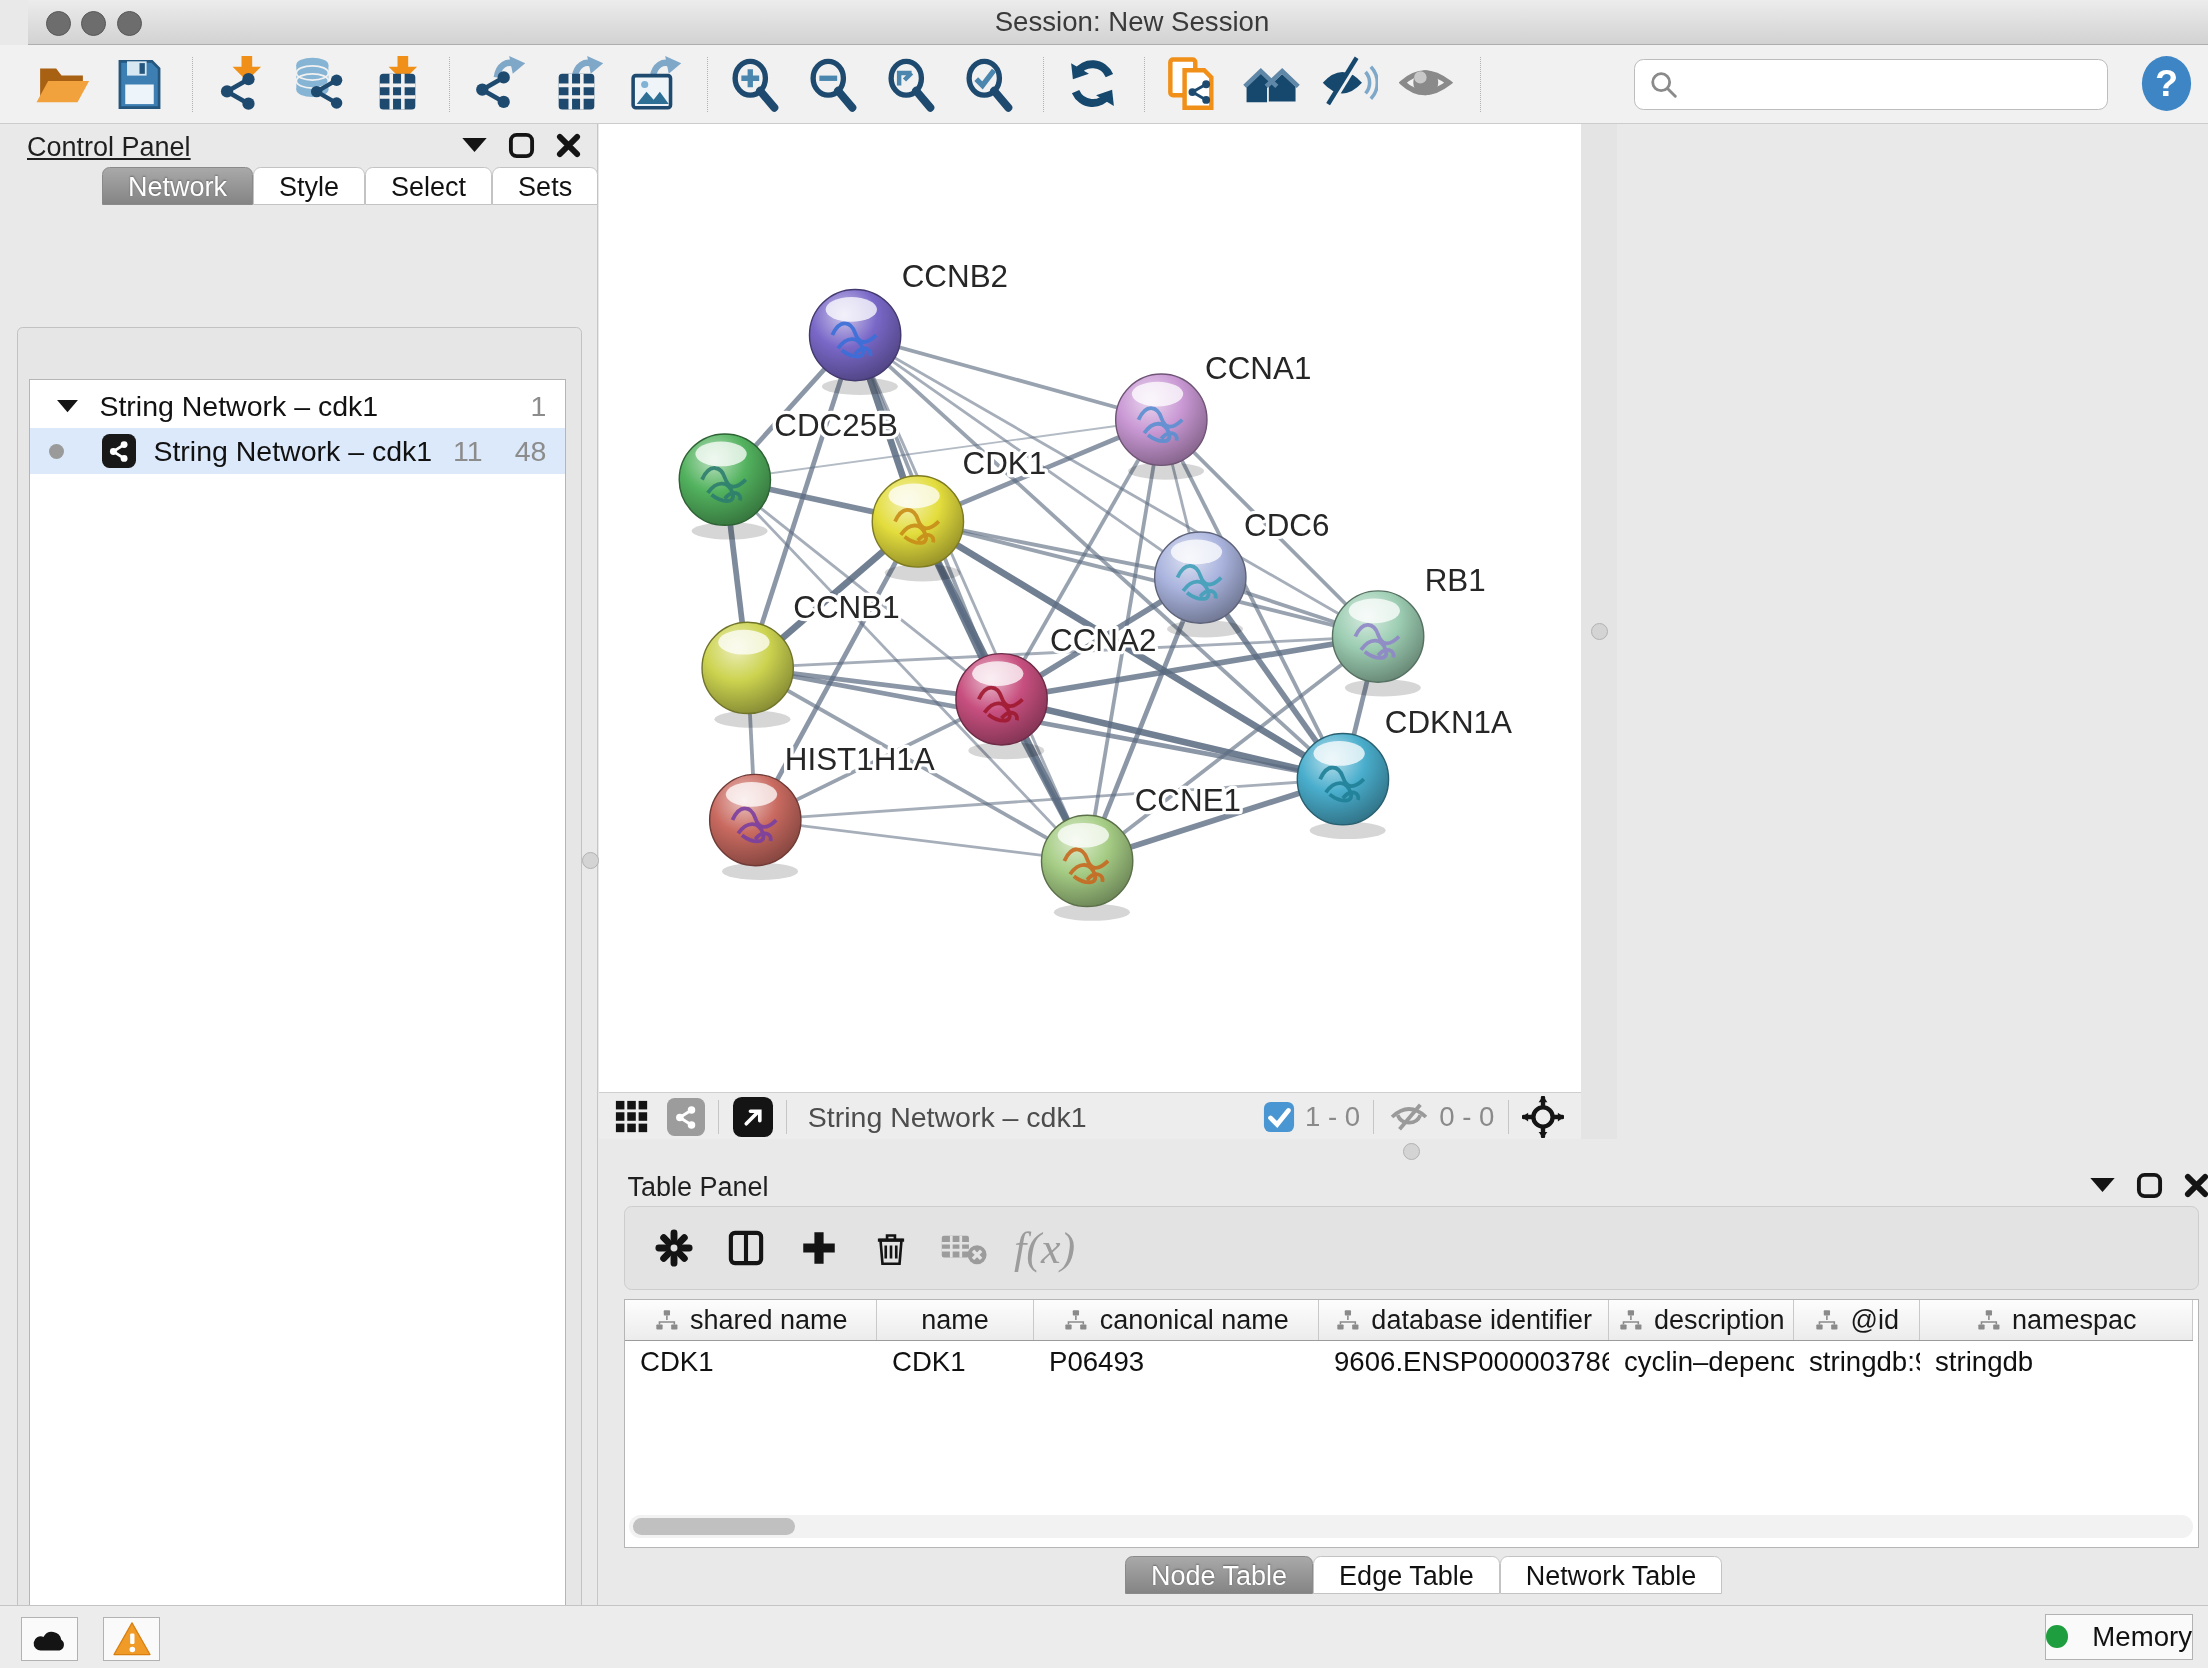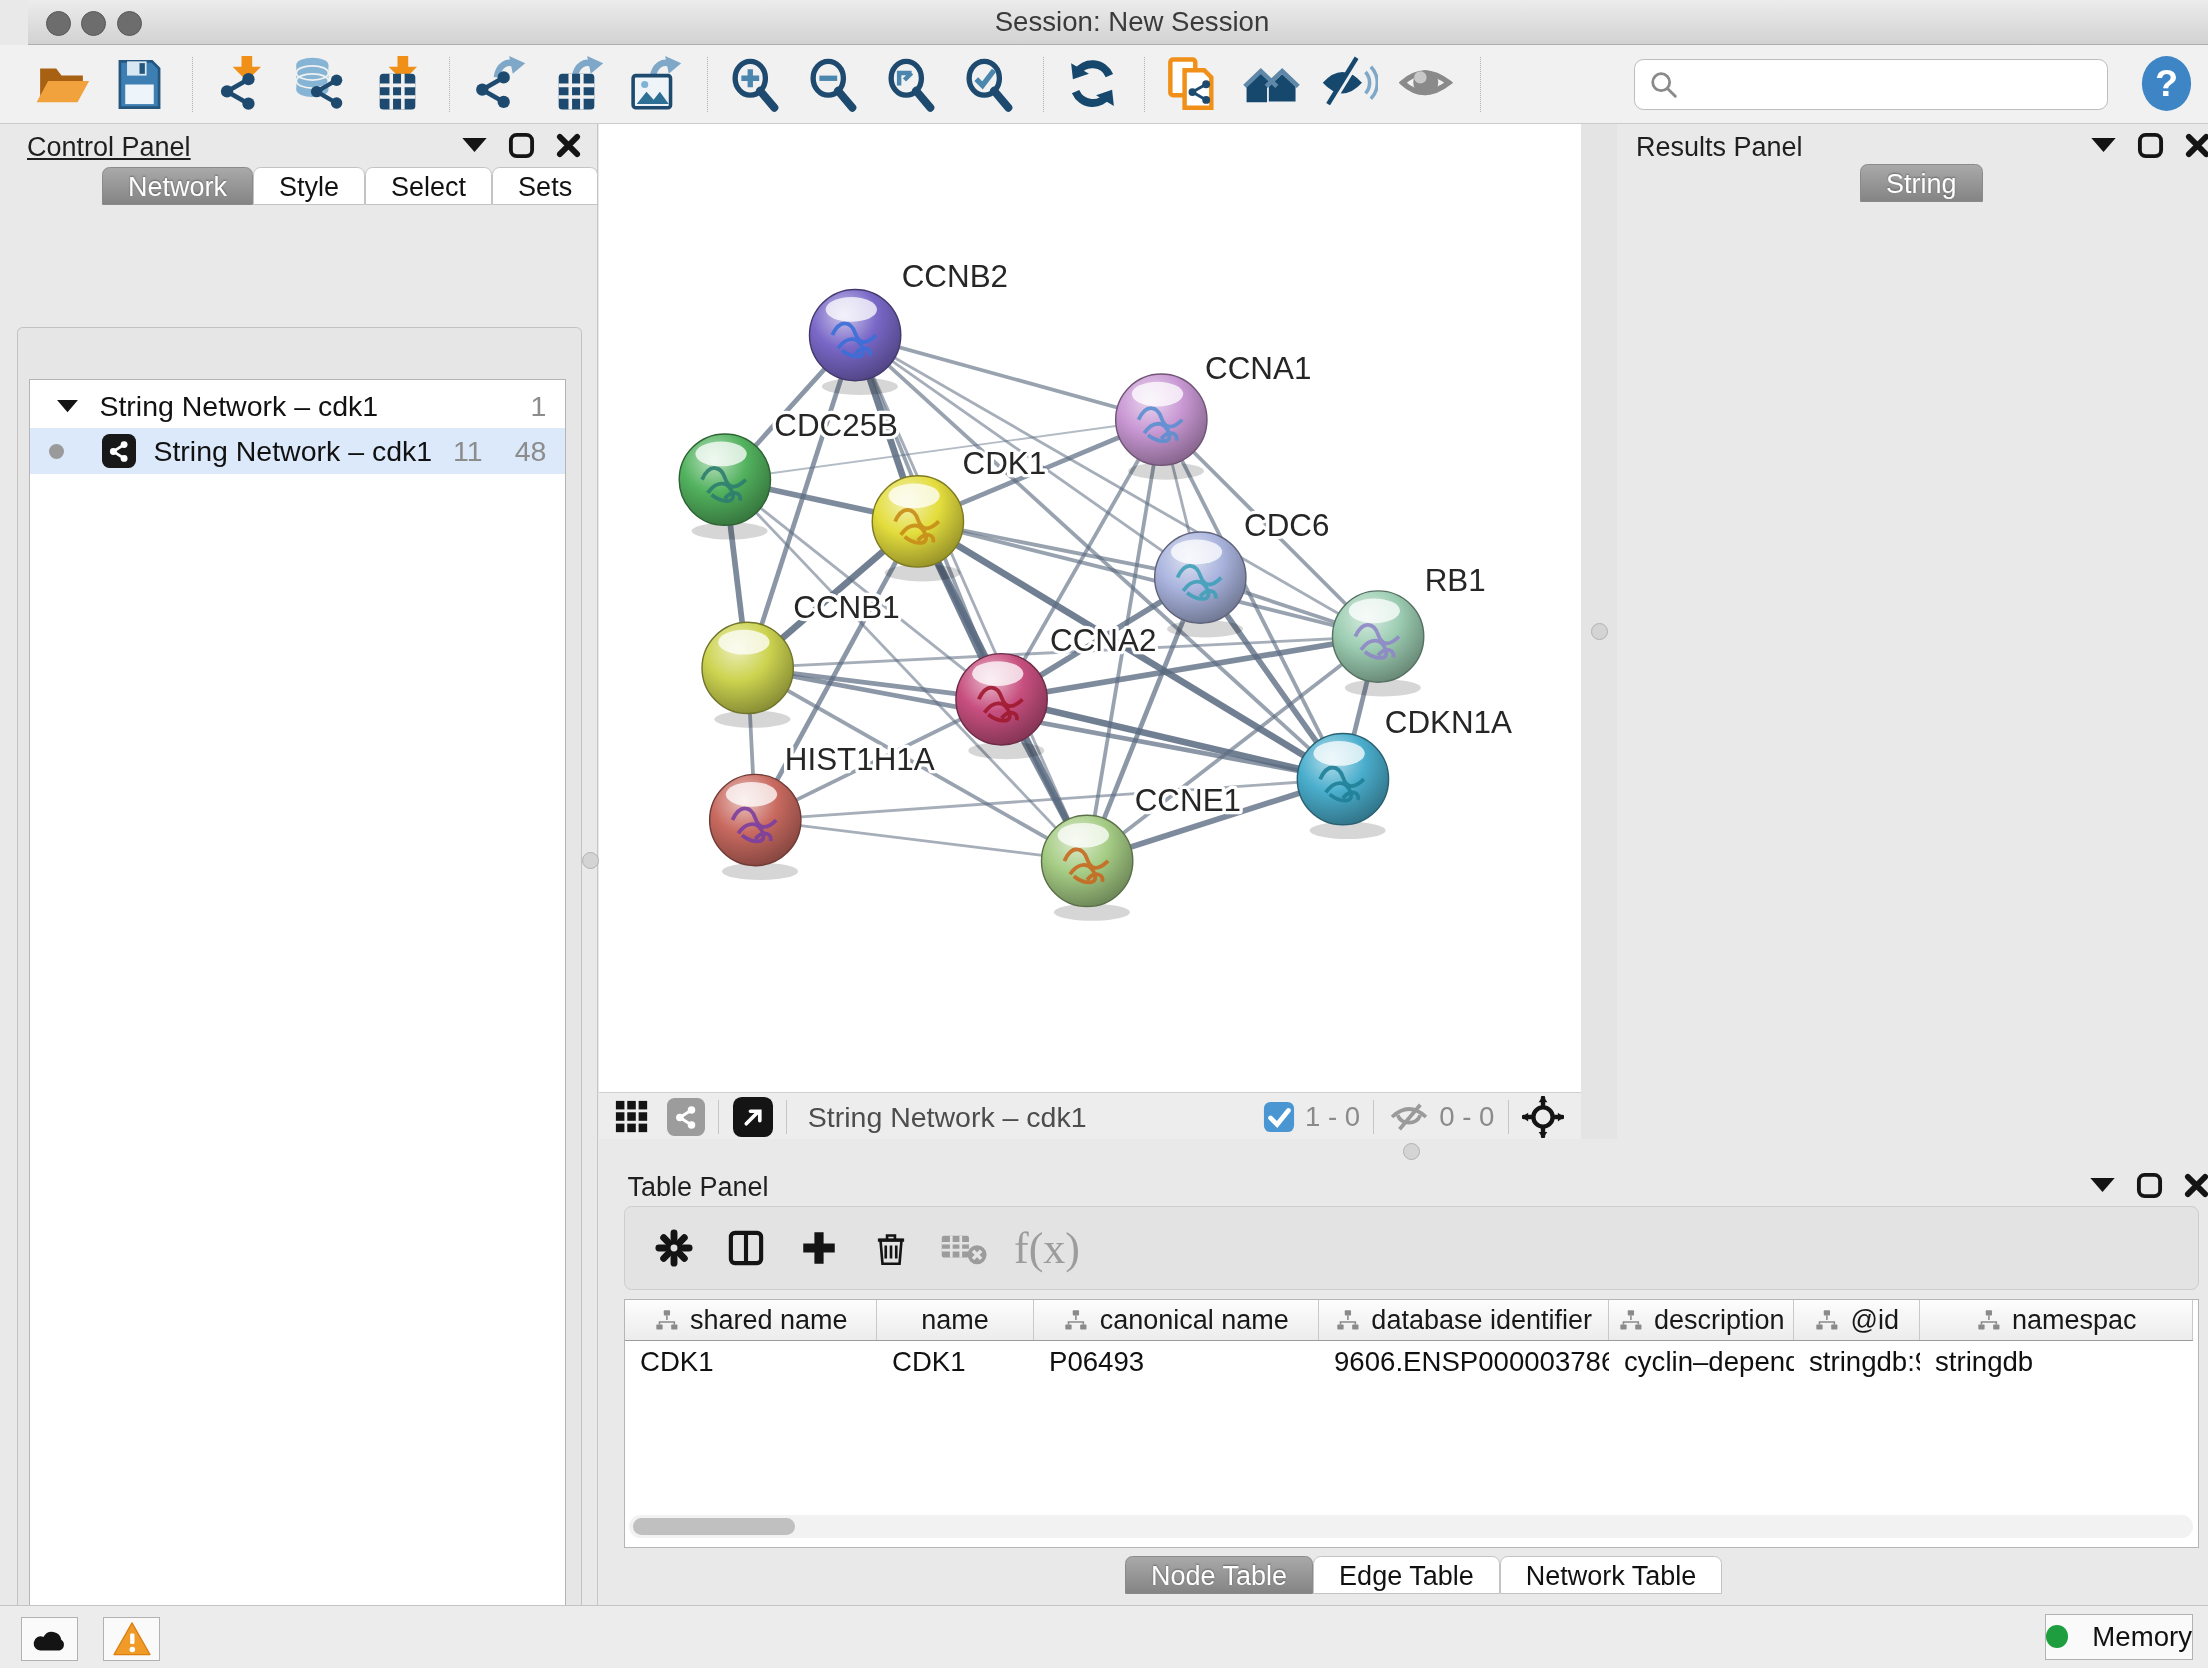--- a/index.html
+++ b/index.html
@@ -561,36 +561,20 @@
   </div>
 
   <div class="abs vsplit">
       <span class="splitdot" style="left:9.5px;top:499px;"></span>
     </div>
   <div class="abs hsplit">
       <span class="splitdot" style="left:804px;top:3.8px;"></span>
     </div>
   <span class="splitdot abs" style="left:582px;top:852px;"></span>
 
-  <div class="abs" style="left:1617px;top:124px;width:592px;height:1482px;background:#e9e9e9;">
-    <div class="ptitle abs" style="left:19px;top:7.6px;">Results Panel</div>
-    <div class="chrome" style="left:474px;top:7.6px;">
-      <svg width="25" height="15" viewBox="0 0 26 16">
-          <path d="M0 0 h26 l-13 15 z" fill="#141414"></path>
-        </svg>
-      <svg width="27" height="27" viewBox="0 0 28 28">
-          <rect x="3" y="3" width="22" height="22" rx="6" fill="none" stroke="#141414" stroke-width="4"></rect>
-        </svg>
-      <svg width="25" height="25" viewBox="0 0 26 26">
-          <path d="M4 4 L22 22 M22 4 L4 22" stroke="#141414" stroke-width="6" stroke-linecap="round"></path>
-        </svg>
-    </div>
-    <div class="tab sel abs" style="left:243px;top:40px;">String</div>
-
-  </div>
 
   <div class="abs" style="left:599px;top:1164px;width:1609px;height:441px;">
     <div class="ptitle abs" style="left:28.5px;top:7.6px;">Table Panel</div>
     <div class="chrome" style="left:1491px;top:7.6px;">
       <svg width="25" height="15" viewBox="0 0 26 16">
           <path d="M0 0 h26 l-13 15 z" fill="#141414"></path>
         </svg>
       <svg width="27" height="27" viewBox="0 0 28 28">
           <rect x="3" y="3" width="22" height="22" rx="6" fill="none" stroke="#141414" stroke-width="4"></rect>
         </svg>
@@ -637,21 +621,21 @@
           <g fill="#9c9c9c">
             <rect x="4" y="10" width="40" height="32" rx="3"></rect>
           </g>
           <g stroke="#e3e3e3" stroke-width="4">
             <path d="M4 21 h40 M4 31 h40 M18 10 v32 M32 10 v32"></path>
           </g>
           <circle cx="56" cy="38" r="14" fill="#9c9c9c"></circle>
           <path d="M50 32 l12 12 M62 32 l-12 12" stroke="#e3e3e3" stroke-width="5"></path>
         </svg>
       </span>
-    <span class="tbtn" style="font-family:'Liberation Serif',serif;font-size:44px;color:#9c9c9c;width:auto;padding:0 9.5px;">f(x)</span>
+    <span class="tbtn" style="font-family:'Liberation Serif',serif;font-style:italic;font-size:44px;color:#9c9c9c;width:auto;padding:0 9.5px;">f(x)</span>
   </div>
   <div class="abs tablebox">
     <div class="thead" id="thead">
         <div class="th" style="width: 252px;">
           <svg width="25" height="23" viewBox="0 0 64 56">
             <g fill="#8a8a8a">
               <rect x="25" y="2" width="16" height="13" rx="2"></rect>
               <rect x="6" y="38" width="16" height="13" rx="2"></rect>
               <rect x="44" y="38" width="16" height="13" rx="2"></rect>
             </g>

